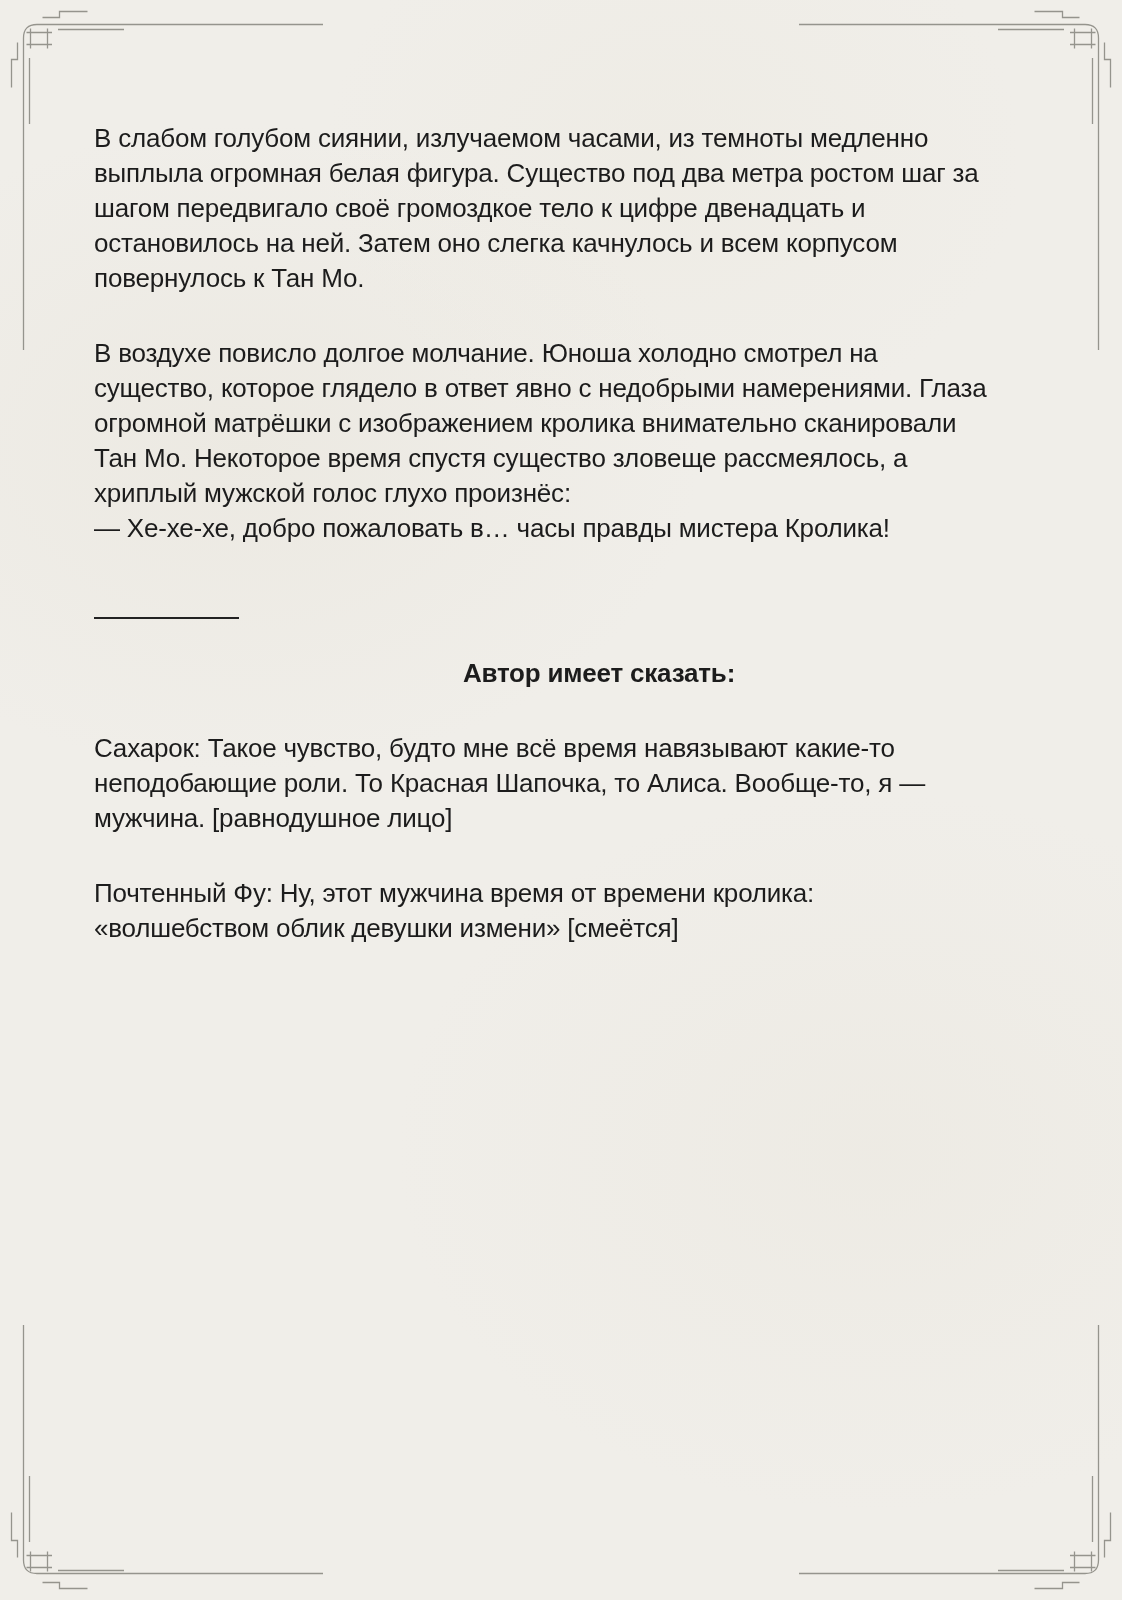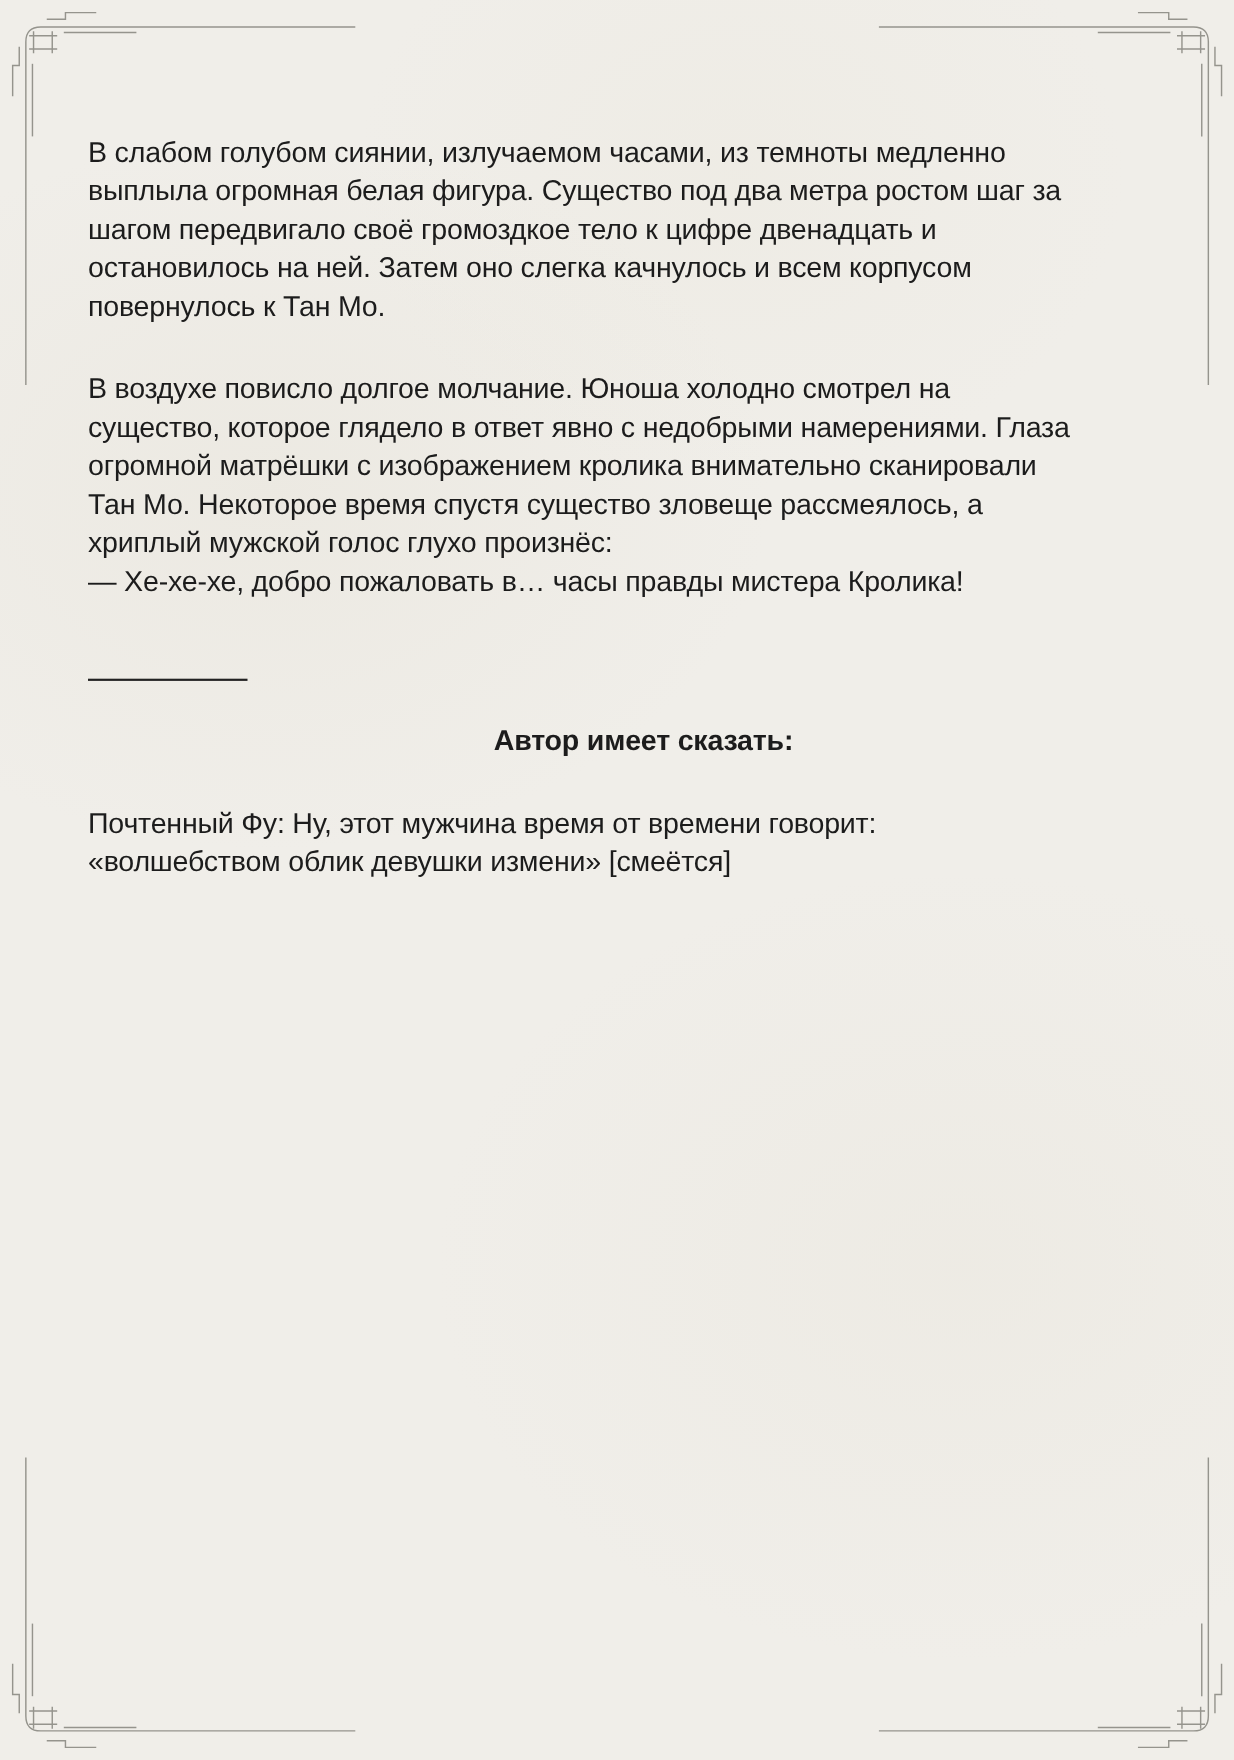--- a/index.html
+++ b/index.html
@@ -15,21 +15,21 @@
     color: #1c1c1c;
   }
   .frame-svg {
     position: absolute; left: 0; top: 0;
     width: 1122px; height: 1600px;
     pointer-events: none;
   }
   .fr { fill: none; stroke: #95948d; stroke-width: 1.3; }
   .content {
     position: absolute;
-    left: 80px; top: 121px;
+    left: 94px; top: 121px;
     width: 1010px;
   }
   .para {
     margin: 0 0 40px 0;
     font-size: 26px;
     line-height: 35px;
     letter-spacing: -0.2px;
     white-space: pre;
     color: #1c1c1c;
   }
@@ -77,15 +77,18 @@
 остановилось на ней. Затем оно слегка качнулось и всем корпусом
 повернулось к Тан Мо.</p>
   <p class="para">В воздухе повисло долгое молчание. Юноша холодно смотрел на
 существо, которое глядело в ответ явно с недобрыми намерениями. Глаза
 огромной матрёшки с изображением кролика внимательно сканировали
 Тан Мо. Некоторое время спустя существо зловеще рассмеялось, а
 хриплый мужской голос глухо произнёс:
 — Хе-хе-хе, добро пожаловать в… часы правды мистера Кролика!</p>
   <div class="divider"></div>
   <p class="para heading">Автор имеет сказать:</p>
-  <p class="para">Почтенный Фу: Ну, этот мужчина время от времени говорит:
+  <p class="para">Сахарок: Такое чувство, будто мне всё время навязывают какие-то
+неподобающие роли. То Красная Шапочка, то Алиса. Вообще-то, я —
+мужчина. [равнодушное лицо]</p>
+  <p class="para">Почтенный Фу: Ну, этот мужчина время от времени кролика:
 «волшебством облик девушки измени» [смеётся]</p>
 </div>
 
 </body></html>

